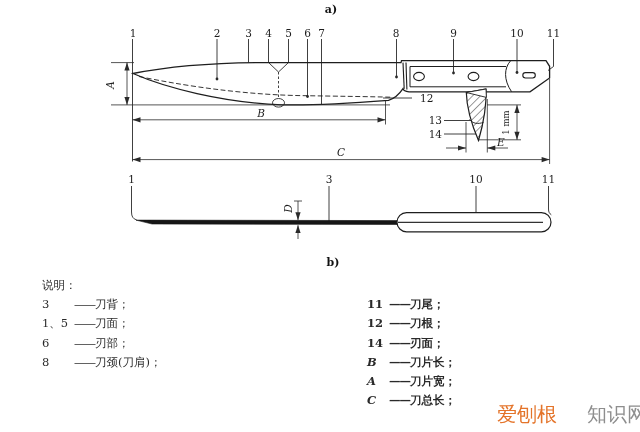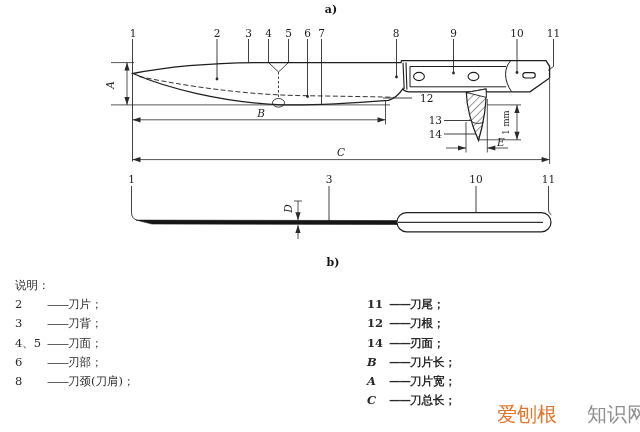--- a/index.html
+++ b/index.html
@@ -3,21 +3,21 @@
 <meta charset="utf-8">
 <style>
   html,body{margin:0;padding:0;background:#fff;}
   #page{position:relative;width:640px;height:432px;background:#fff;overflow:hidden;
         font-family:"DejaVu Serif", serif;color:#222;}
   #diagram-svg{position:absolute;left:0;top:0;}
   .callout-num{font-size:10.5px;fill:#1c1c1c;}
   .dim-letter{font-size:10.5px;font-style:italic;fill:#1c1c1c;}
   .fig-title{font-size:11px;font-weight:bold;fill:#111;}
   .edge-note{font-size:8.5px;fill:#1c1c1c;}
-  .legend{position:absolute;left:15px;top:276px;font-size:11.5px;line-height:19.2px;color:#2a2a2a;}
+  .legend{position:absolute;left:42px;top:276px;font-size:11.5px;line-height:19.2px;color:#2a2a2a;}
   .legend-right{position:absolute;left:367px;top:295.2px;font-size:11.5px;line-height:19.2px;color:#2a2a2a;font-weight:bold;}
   .lrow{white-space:nowrap;}
   .lkey{display:inline-block;width:32px;}
   .legend-right .lkey{width:22px;}
   .lkey.it{font-style:italic;}
   .ldash{letter-spacing:-1px;}
   .watermark{position:absolute;left:497px;top:401px;font-family:"Liberation Sans",sans-serif;
              font-size:20px;font-weight:400;white-space:nowrap;}
 </style>
 </head>
@@ -175,23 +175,22 @@
       <path d="M298,220.2 l-2.6,-8 l5.2,0 Z" fill="#2a2a2a"></path>
       <path d="M298,225.1 l-2.6,8 l5.2,0 Z" fill="#2a2a2a"></path>
       <text class="dim-letter" x="291.5" y="208.5" text-anchor="middle" transform="rotate(-90 291.5 208.5)">D</text>
     </g>
 
     <text class="fig-title" x="333" y="266" text-anchor="middle">b)</text>
   </svg>
 
   <div class="legend">
     <div class="lrow">说明：</div>
-    <div class="lrow"><span class="lkey">2</span><span class="ldash">——</span><span>刀片；</span></div>
     <div class="lrow"><span class="lkey">3</span><span class="ldash">——</span><span>刀背；</span></div>
-    <div class="lrow"><span class="lkey">4、5</span><span class="ldash">——</span><span>刀面；</span></div>
+    <div class="lrow"><span class="lkey">1、5</span><span class="ldash">——</span><span>刀面；</span></div>
     <div class="lrow"><span class="lkey">6</span><span class="ldash">——</span><span>刃部；</span></div>
     <div class="lrow"><span class="lkey">8</span><span class="ldash">——</span><span>刀颈(刀肩)；</span></div>
   </div>
 
   <div class="legend-right">
     <div class="lrow"><span class="lkey">11</span><span class="ldash">——</span><span>刀尾；</span></div>
     <div class="lrow"><span class="lkey">12</span><span class="ldash">——</span><span>刀根；</span></div>
     <div class="lrow"><span class="lkey">14</span><span class="ldash">——</span><span>刃面；</span></div>
     <div class="lrow"><span class="lkey it">B</span><span class="ldash">——</span><span>刀片长；</span></div>
     <div class="lrow"><span class="lkey it">A</span><span class="ldash">——</span><span>刀片宽；</span></div>

